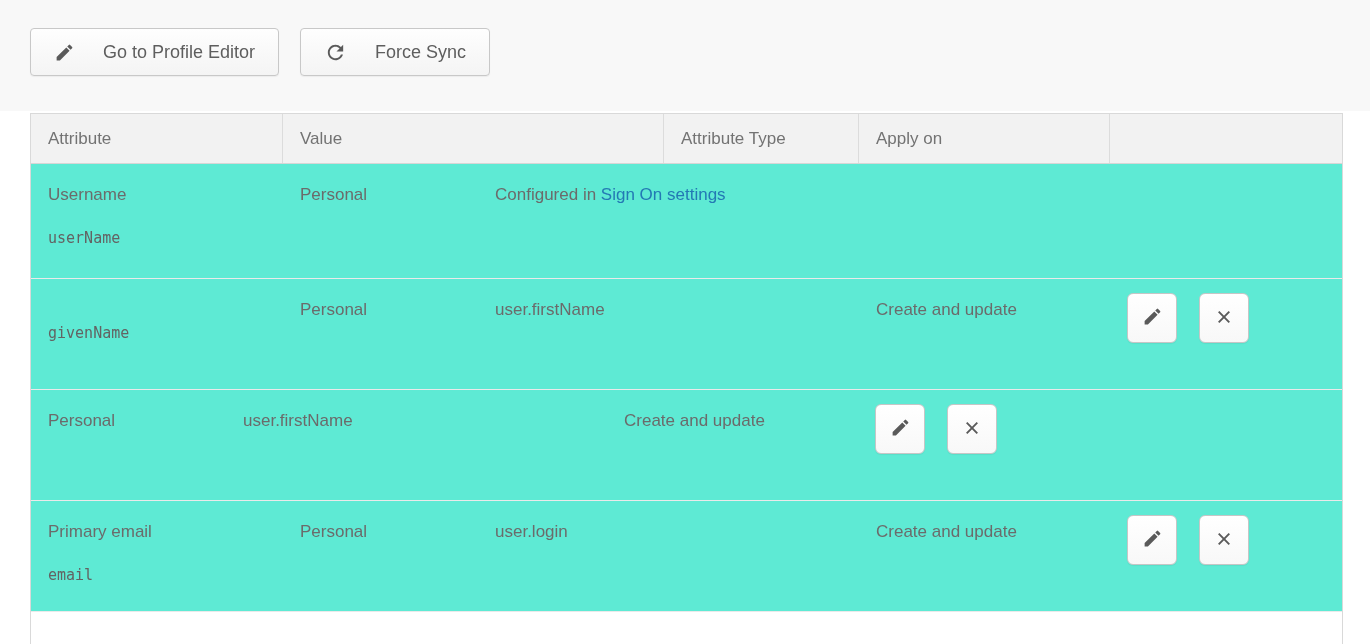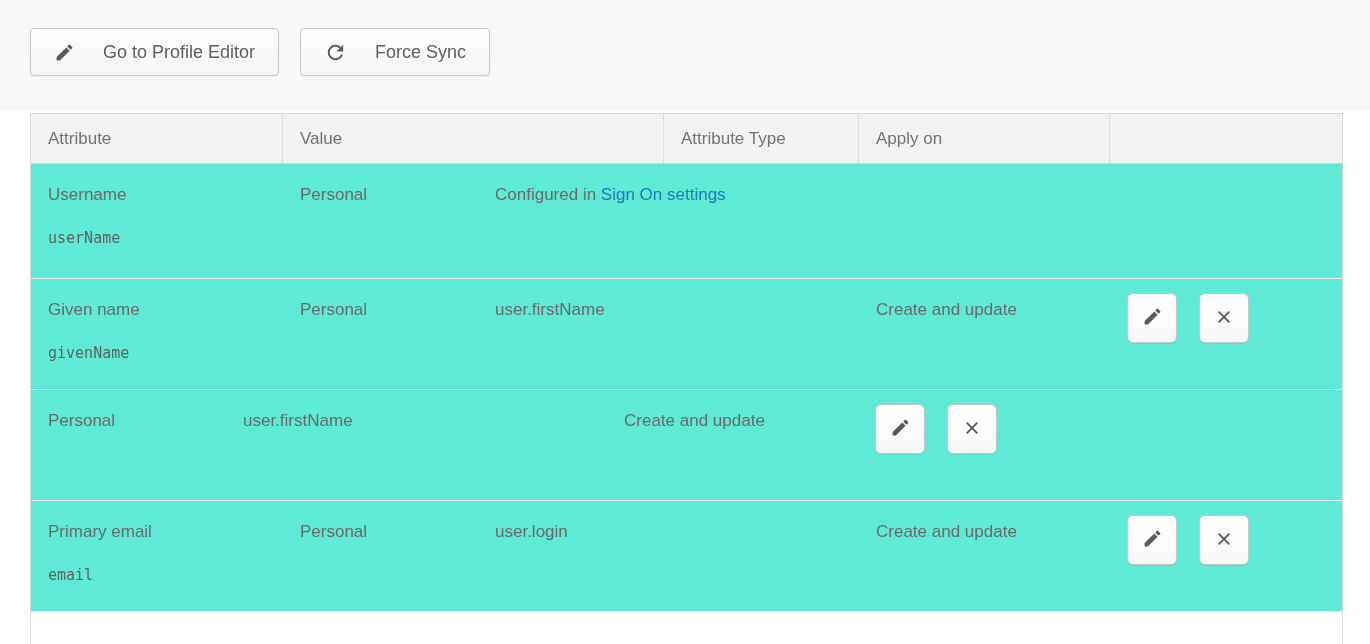--- a/index.html
+++ b/index.html
@@ -131,21 +131,20 @@
     <div class="td c2">Personal</div>
     <div class="td c3">
       <span>Configured in </span><a class="link">Sign On settings</a>
     </div>
     <div class="td c4"></div>
     <div class="td c5"></div>
   </div>
 
   <div class="row">
     <div class="td c1">
-      <div>Given name</div>
       <div class="attr-secondary">givenName</div>
     </div>
     <div class="td c2">Personal</div>
     <div class="td c3">user.firstName</div>
     <div class="td c4">Create and update</div>
     <div class="td c5">
       <div class="actions">
         <button class="icon-btn">
           <span>
             <svg viewBox="0 0 24 24" width="21" height="21">

